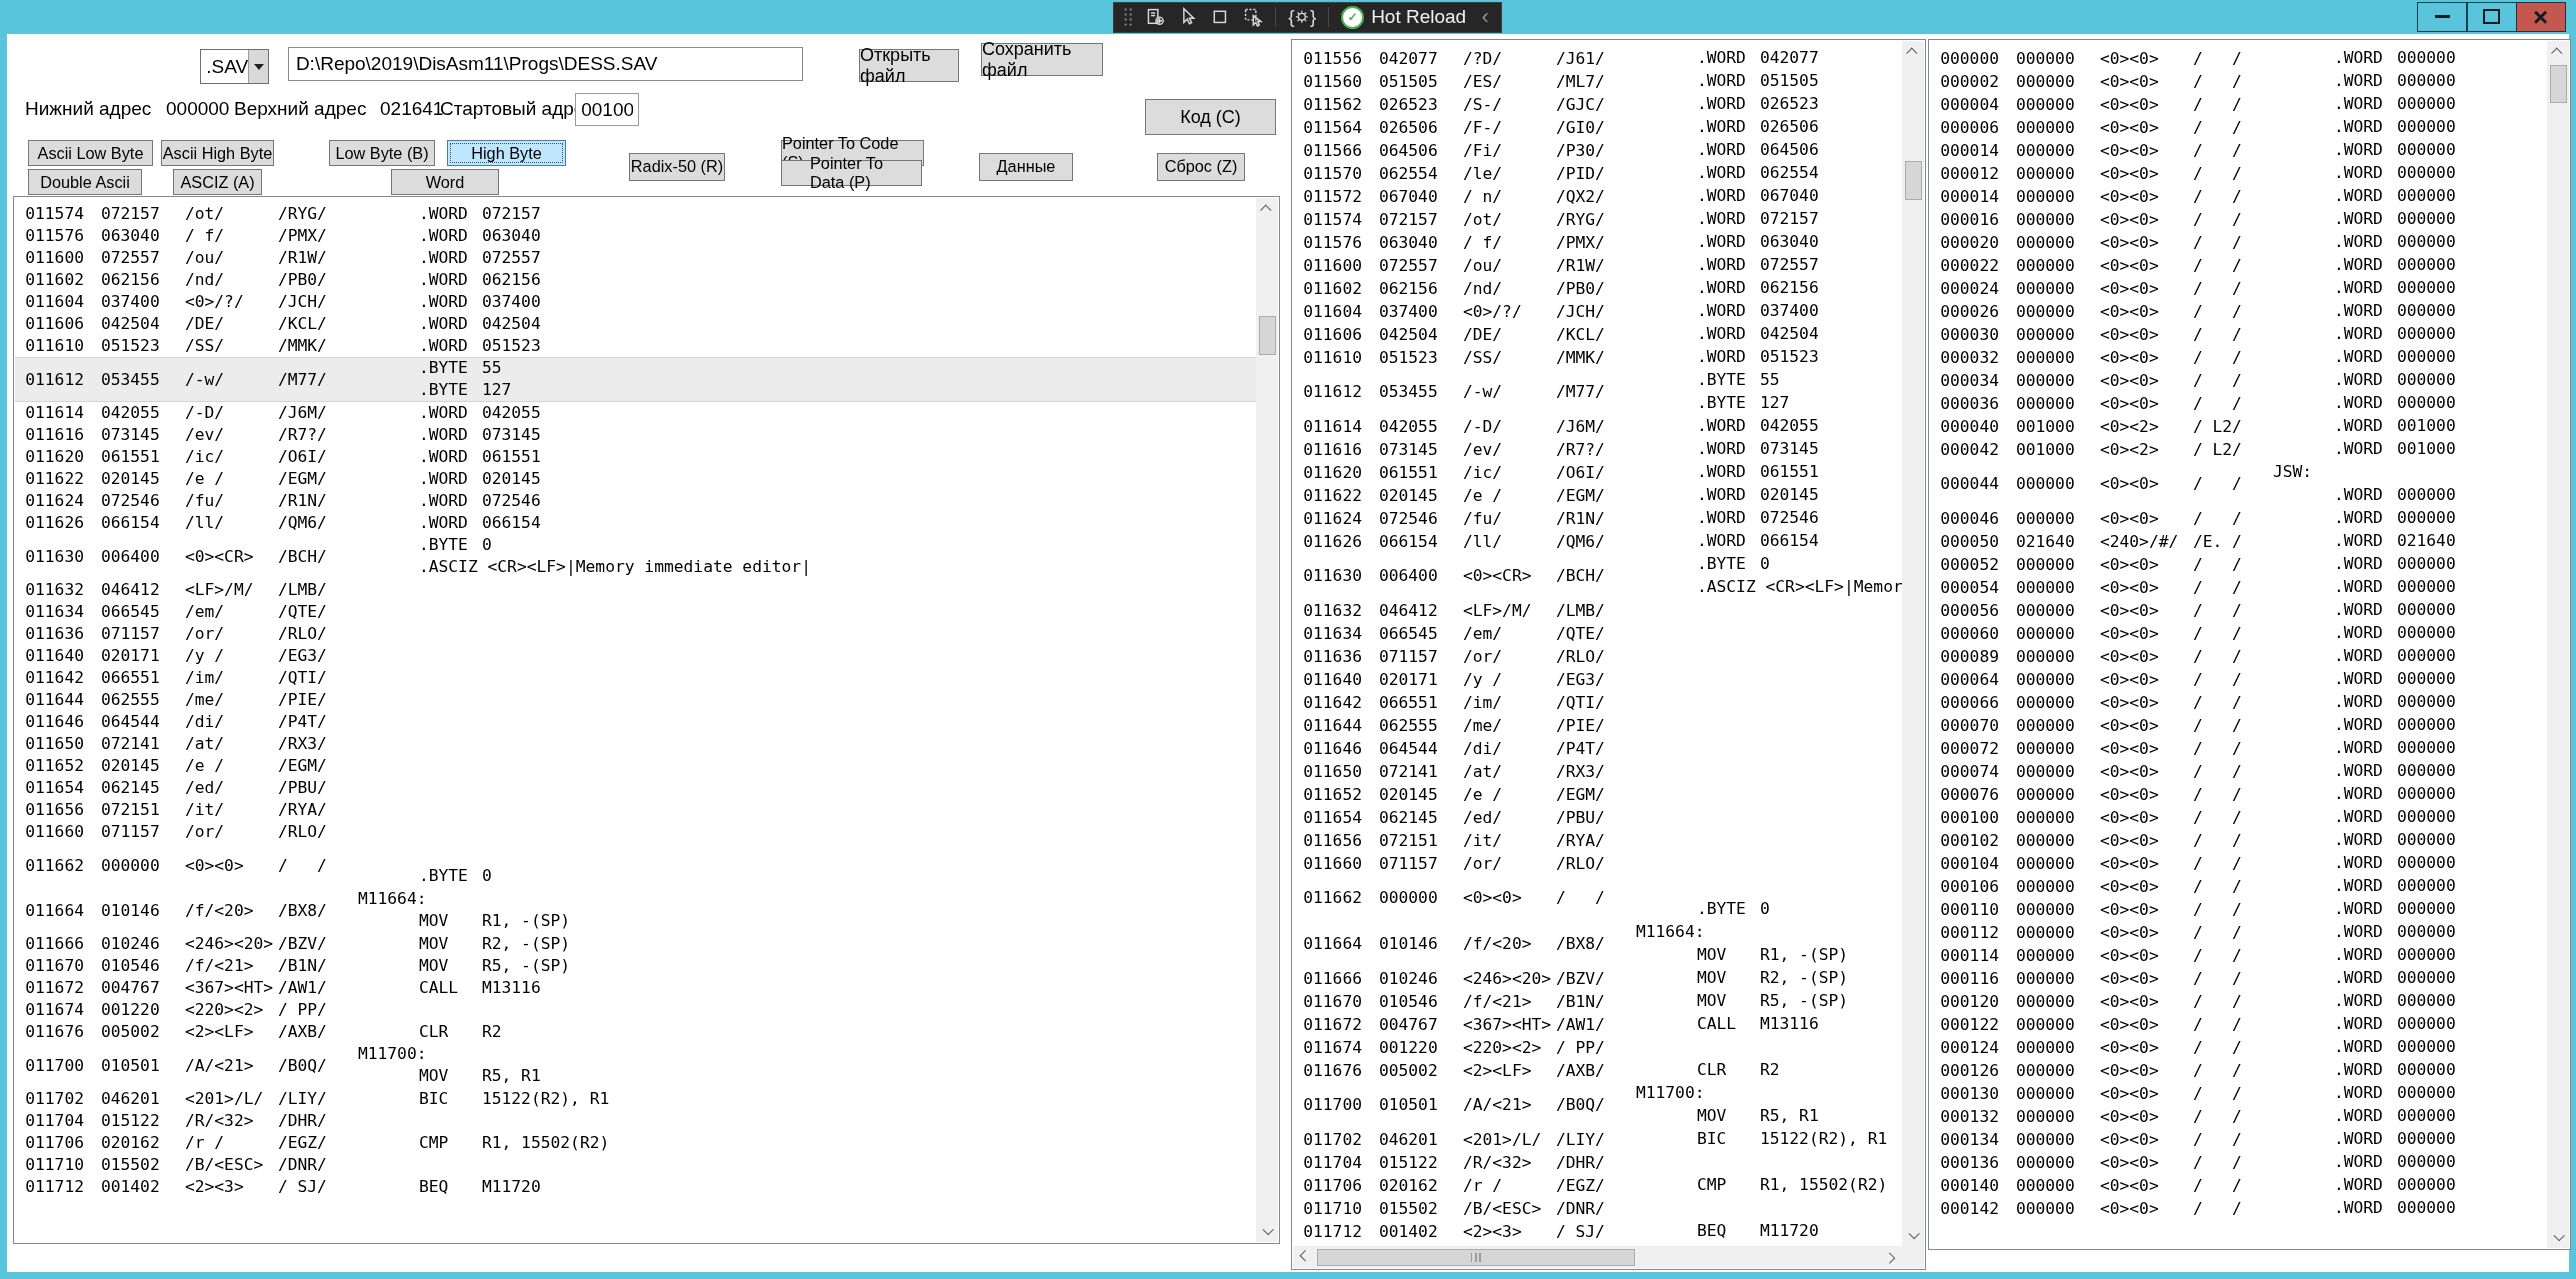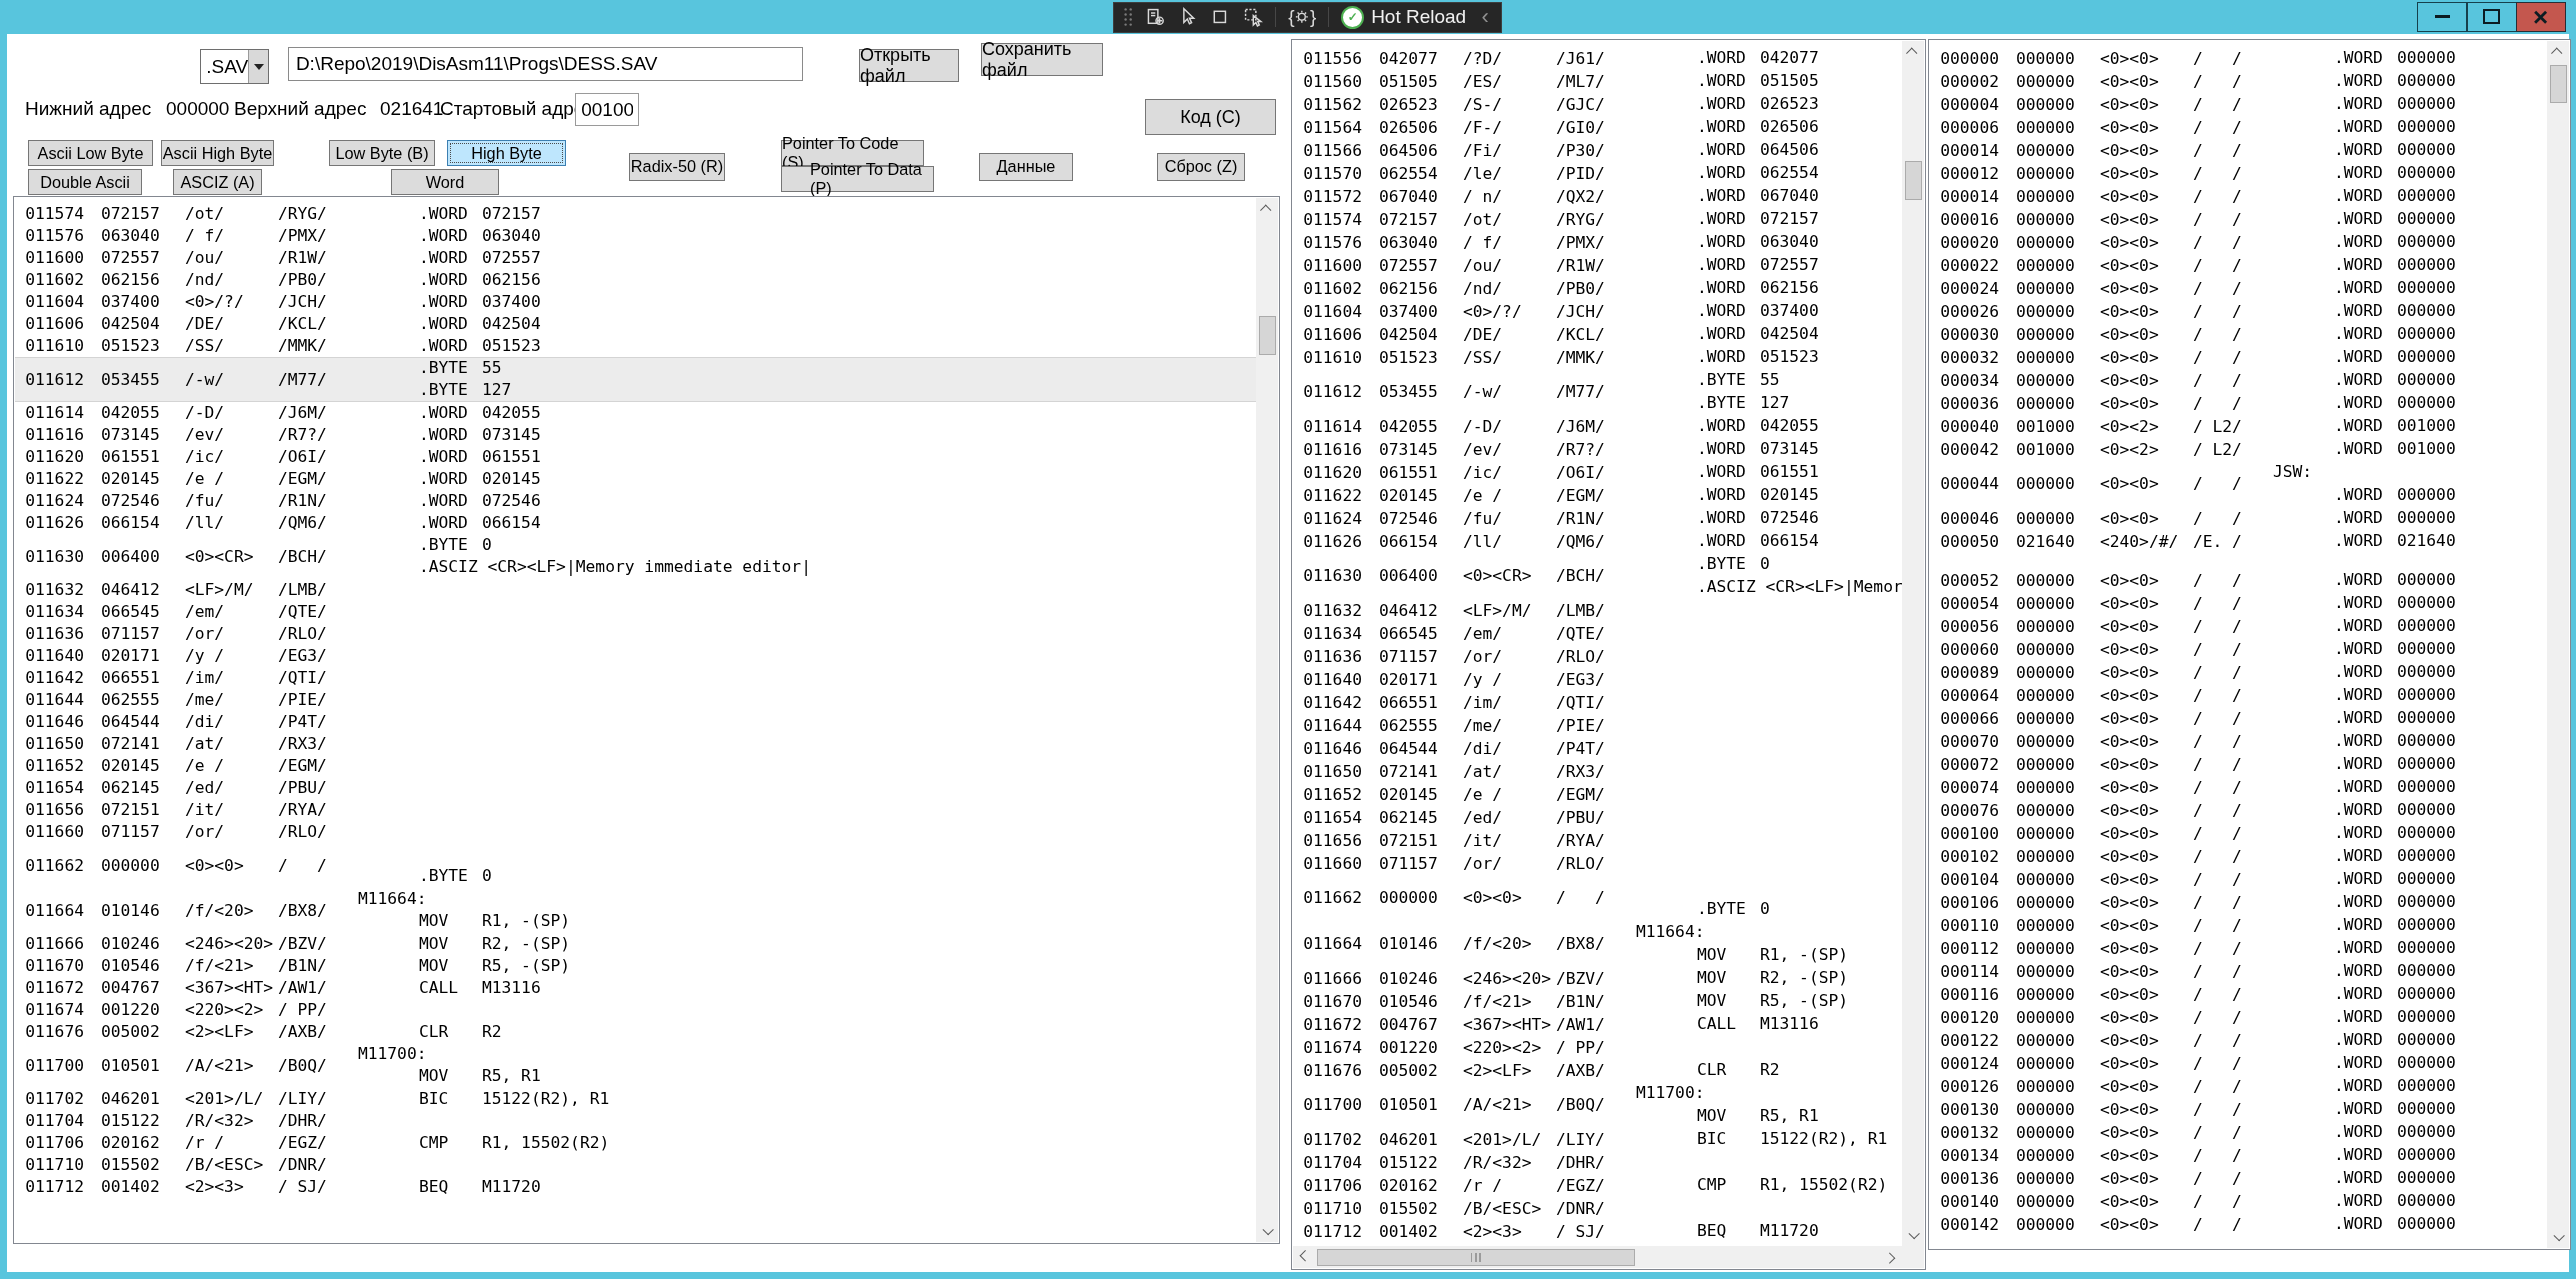--- a/index.html
+++ b/index.html
@@ -163,21 +163,21 @@
 
 <div class="btn" style="left:28px;top:140px;width:125px;height:26px;">Ascii Low Byte</div>
 <div class="btn" style="left:161px;top:140px;width:113px;height:26px;">Ascii High Byte</div>
 <div class="btn" style="left:329px;top:140px;width:106px;height:26px;">Low Byte (B)</div>
 <div class="btn sel" style="left:447px;top:140px;width:119px;height:26px;">High Byte</div>
 <div class="btn" style="left:28px;top:169px;width:114px;height:26px;">Double Ascii</div>
 <div class="btn" style="left:173px;top:169px;width:89px;height:26px;">ASCIZ (A)</div>
 <div class="btn" style="left:391px;top:169px;width:108px;height:26px;">Word</div>
 <div class="btn" style="left:629px;top:153px;width:96px;height:27.5px;">Radix-50 (R)</div>
 <div class="btn" style="left:781px;top:140px;width:143px;height:26px;">Pointer To Code (S)</div>
-<div class="btn" style="left:781px;top:166px;width:153px;height:26px;padding-left:28px;">Pointer To Data (P)</div>
+<div class="btn" style="left:781px;top:160px;width:141px;height:26px;padding-left:28px;">Pointer To Data (P)</div>
 <div class="btn" style="left:979px;top:153px;width:94px;height:27.5px;">Данные</div>
 <div class="btn big" style="left:1145px;top:99px;width:131px;height:36px;">Код (C)</div>
 <div class="btn" style="left:1157px;top:153px;width:88px;height:27.5px;">Сброс (Z)</div>
 
 <div class="pane" id="pane-left">
   <div class="pane-content">
       <div class="lrow" style="height: 22px; line-height: 22px;">
         <span class="cell ctr ca">011574</span>
         <span class="cell ctr cv">072157</span>
         <span class="cell ctr cs">/ot/</span>
@@ -1027,21 +1027,21 @@
         <span class="cell op" style="top: 0px;">000000</span>
       </div>
       <div class="lrow" style="height: 23px; line-height: 23px;">
         <span class="cell ctr ca">000050</span>
         <span class="cell ctr cv">021640</span>
         <span class="cell ctr cs">&lt;240&gt;/#/</span>
         <span class="cell ctr cr">/E. /</span>
         <span class="cell mn" style="top: 0px;">.WORD</span>
         <span class="cell op" style="top: 0px;">021640</span>
       </div>
-      <div class="lrow" style="height: 23px; line-height: 23px; margin-top: 16px;">
+      <div class="lrow" style="height: 23px; line-height: 23px;">
         <span class="cell ctr ca">000052</span>
         <span class="cell ctr cv">000000</span>
         <span class="cell ctr cs">&lt;0&gt;&lt;0&gt;</span>
         <span class="cell ctr cr">/   /</span>
         <span class="cell mn" style="top: 0px;">.WORD</span>
         <span class="cell op" style="top: 0px;">000000</span>
       </div>
       <div class="lrow" style="height: 23px; line-height: 23px;">
         <span class="cell ctr ca">000054</span>
         <span class="cell ctr cv">000000</span>

